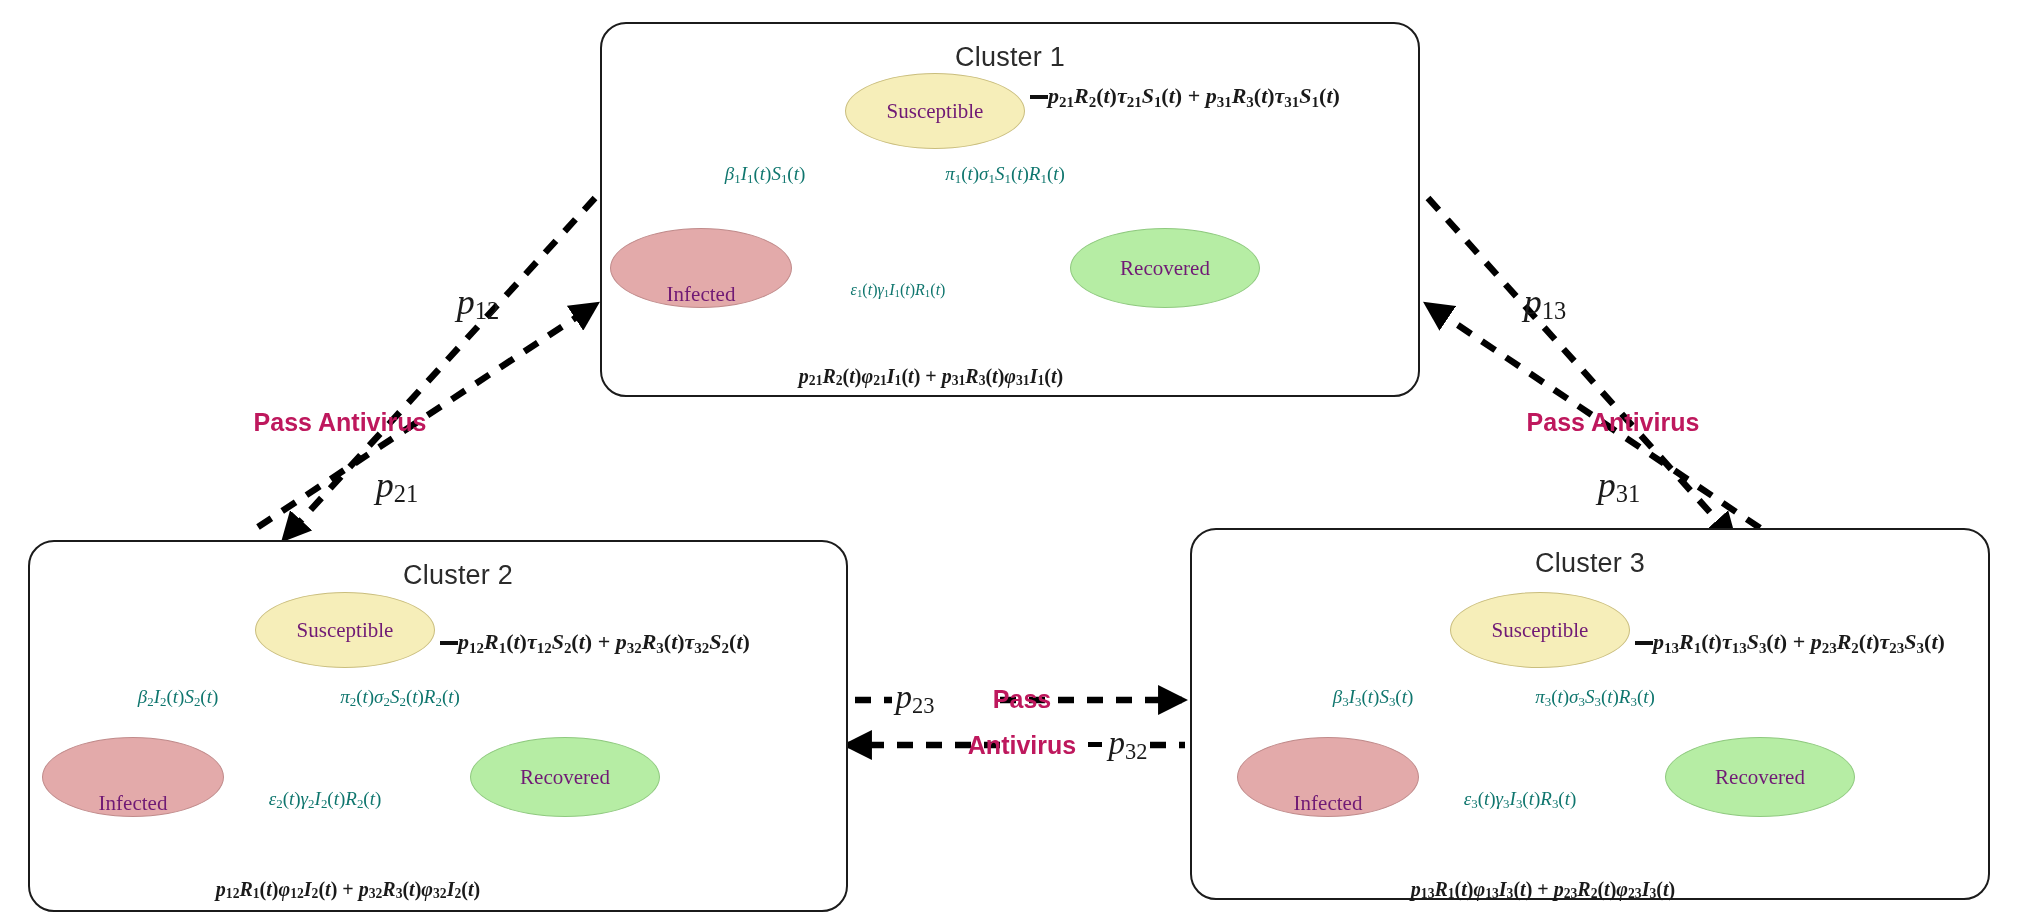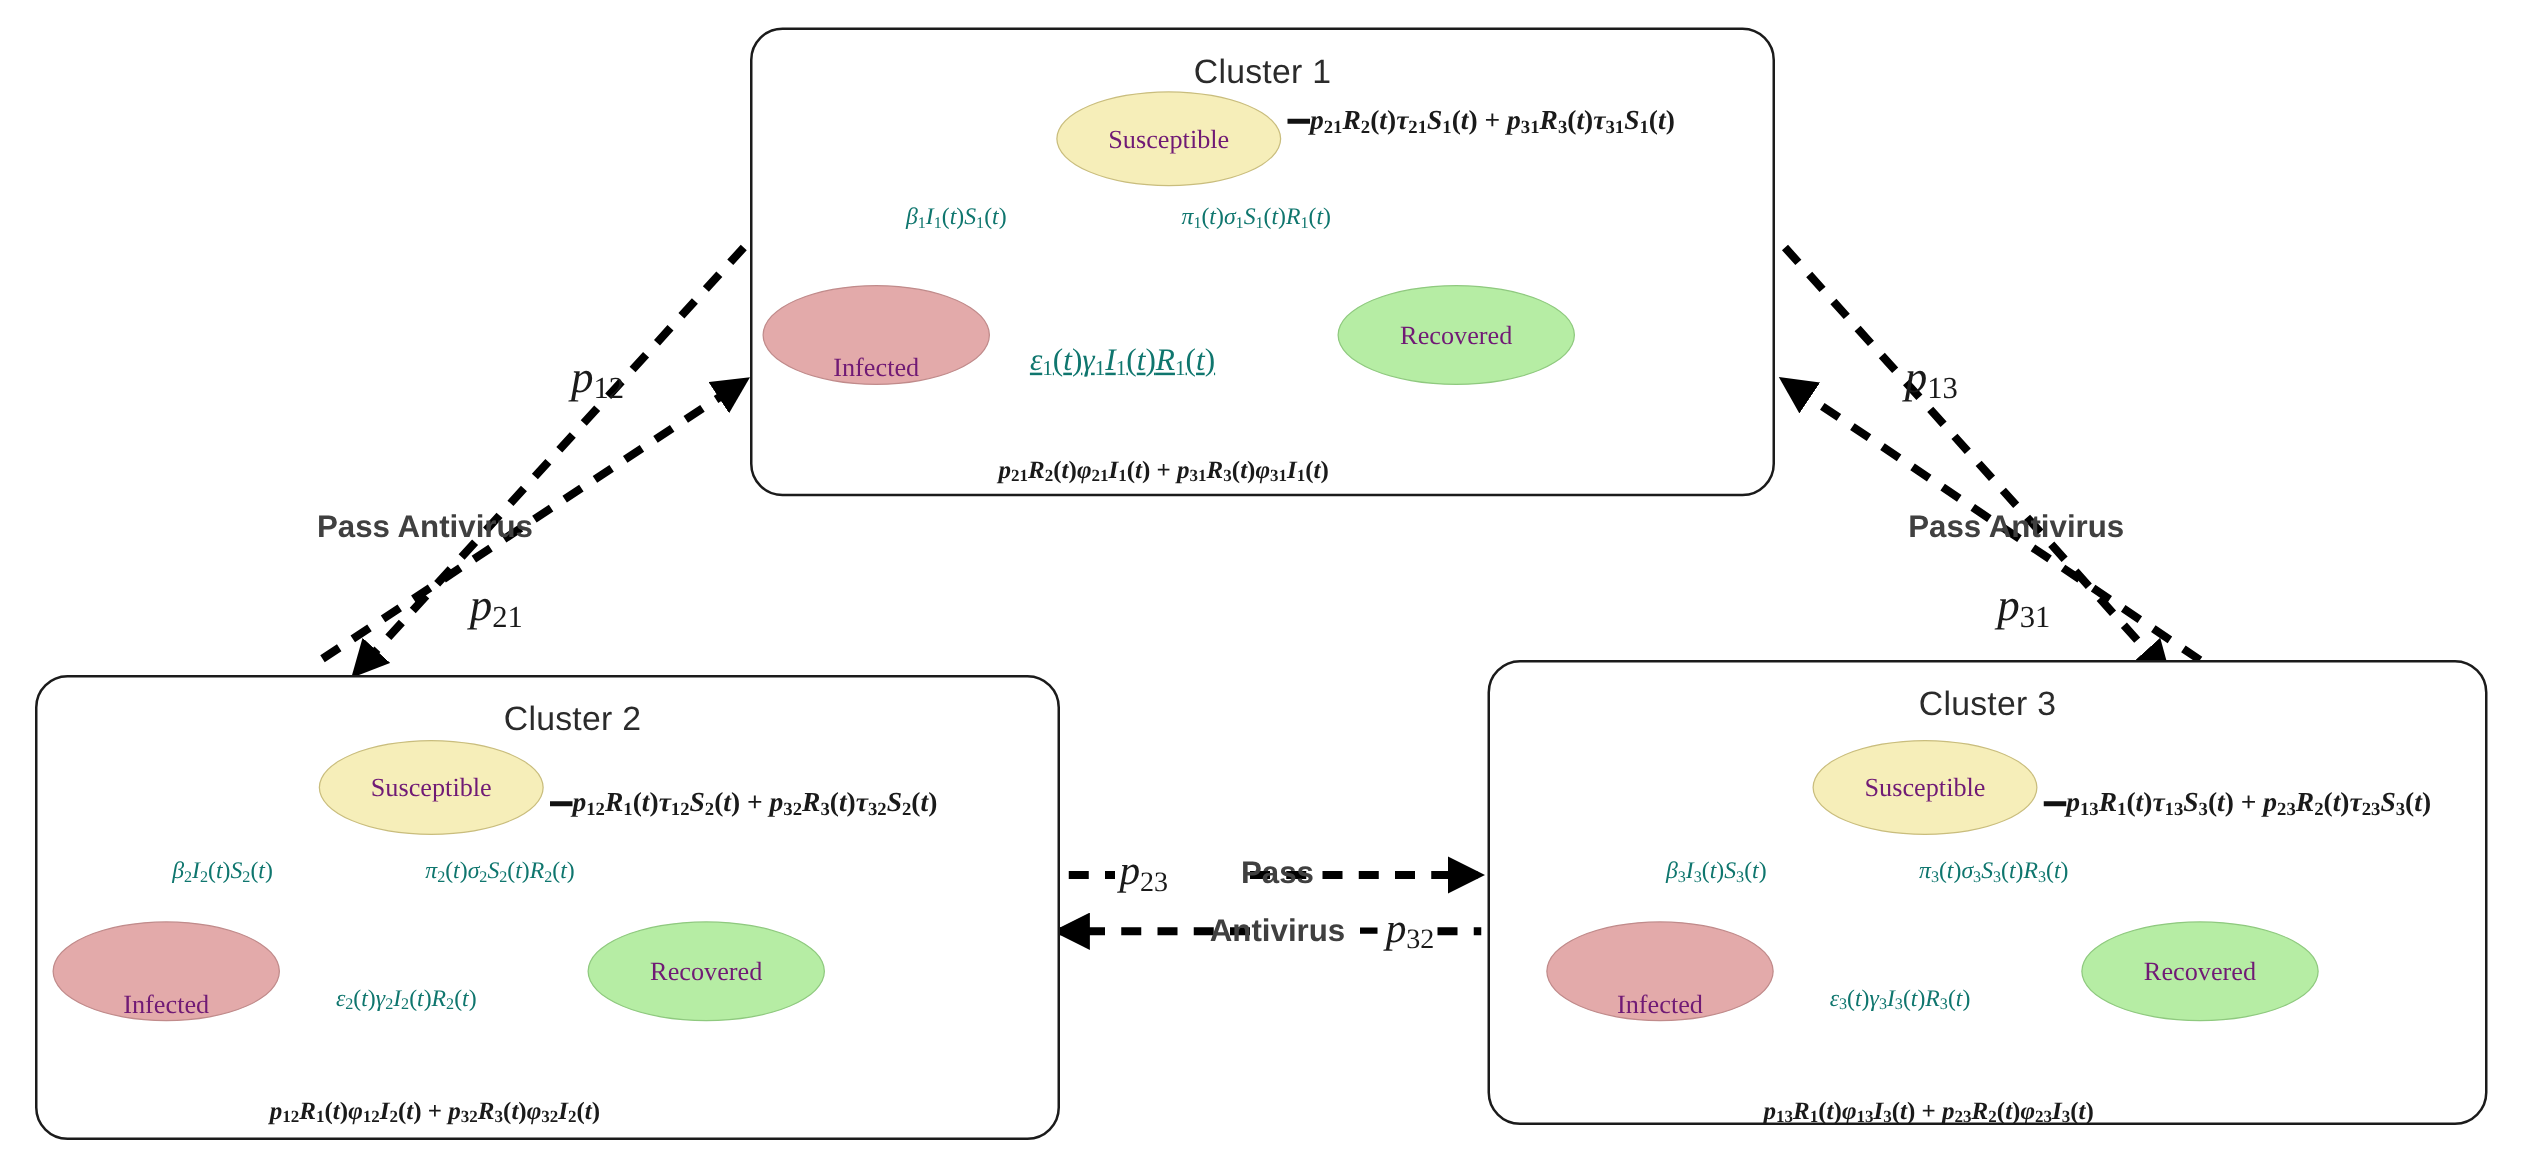--- a/index.html
+++ b/index.html
@@ -21,21 +21,21 @@
 
   
   .math{position:absolute;font-family:"Liberation Serif",serif;white-space:nowrap;color:#1a1a1a;}
   .math.grey{color:#0f766e;}
   .math.bold{font-weight:bold;}
   .math sub{font-size:.68em;vertical-align:-.22em;font-style:normal;}
   .mi{font-style:italic;}
 
   
   .plabel{position:absolute;font-family:"Liberation Sans",sans-serif;font-weight:bold;
-          font-size:25px;color:#404040;white-space:nowrap;}
+          font-size:25px;color:#be185d;white-space:nowrap;}
 
   
   svg.overlay{position:absolute;left:0;top:0;width:2018px;height:922px;pointer-events:none;overflow:visible;}
 </style>
 </head>
 <body>
 
 <div class="stage">
 
   <svg class="overlay" viewBox="0 0 2018 922">
@@ -110,21 +110,21 @@
   </div>
 
   <div style="position:absolute;left:1030px;top:95px;width:18px;height:4px;background:#111;"></div>
 
   <div class="math grey" style="left:765px;top:175px;font-size:19px;transform:translate(-50%,-50%);">
     <span class="mi">β</span><sub>1</sub><span class="mi">I</span><sub>1</sub>(<span class="mi">t</span>)<span class="mi">S</span><sub>1</sub>(<span class="mi">t</span>)
   </div>
   <div class="math grey" style="left:1005px;top:175px;font-size:19px;transform:translate(-50%,-50%);">
     <span class="mi">π</span><sub>1</sub>(<span class="mi">t</span>)<span class="mi">σ</span><sub>1</sub><span class="mi">S</span><sub>1</sub>(<span class="mi">t</span>)<span class="mi">R</span><sub>1</sub>(<span class="mi">t</span>)
   </div>
-  <div class="math grey" style="left:898px;top:290px;font-size:25px;transform:translate(-50%,-50%);text-decoration:underline;">
+  <div class="math grey" style="left:898px;top:290px;font-size:16px;transform:translate(-50%,-50%);">
     <span class="mi">ε</span><sub>1</sub>(<span class="mi">t</span>)<span class="mi">γ</span><sub>1</sub><span class="mi">I</span><sub>1</sub>(<span class="mi">t</span>)<span class="mi">R</span><sub>1</sub>(<span class="mi">t</span>)
   </div>
   <div class="math bold" style="left:931px;top:377px;font-size:20px;transform:translate(-50%,-50%);">
     <span class="mi">p</span><sub>21</sub><span class="mi">R</span><sub>2</sub>(<span class="mi">t</span>)<span class="mi">φ</span><sub>21</sub><span class="mi">I</span><sub>1</sub>(<span class="mi">t</span>) + <span class="mi">p</span><sub>31</sub><span class="mi">R</span><sub>3</sub>(<span class="mi">t</span>)<span class="mi">φ</span><sub>31</sub><span class="mi">I</span><sub>1</sub>(<span class="mi">t</span>)
   </div>
 
   <div class="cluster" style="left:28px;top:540px;width:820px;height:372px;">
     <div class="cluster-title" style="top:18px;padding-left:40px;">Cluster 2</div>
   </div>
 

